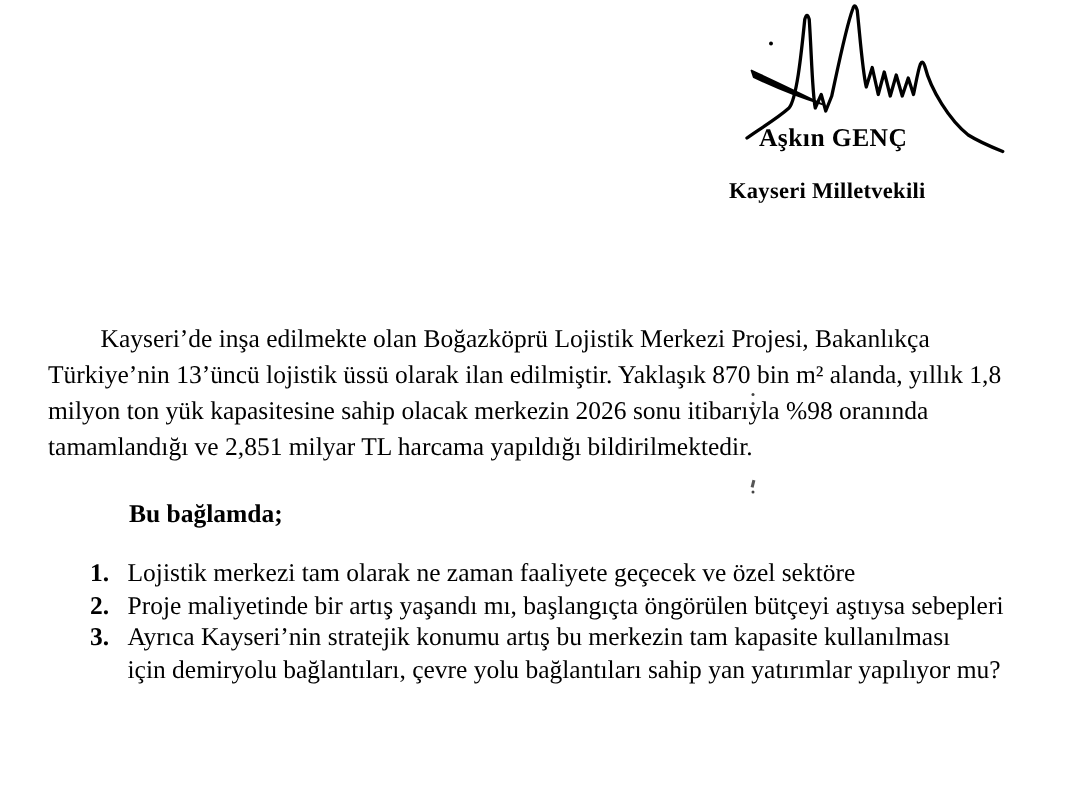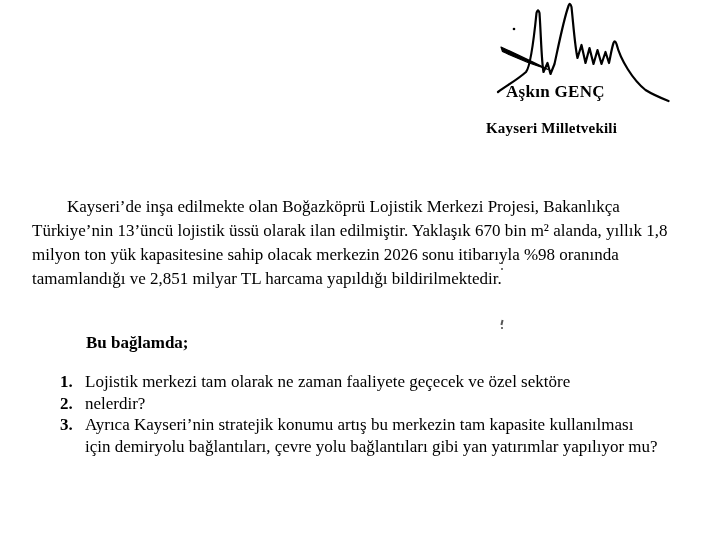--- a/index.html
+++ b/index.html
@@ -43,21 +43,21 @@
   }
   .para {
     position: absolute;
     left: 32px;
     top: 195px;
     width: 640px;
     font-size: 17px;
     line-height: 24px;
   }
   .pline { white-space: nowrap; }
-  .pline.indent { padding-left: 35px; }
+  .pline.indent { padding-left: 35px; margin-top: 19px; }
   .heading {
     position: absolute;
     left: 86px;
     top: 333px;
     font-size: 17px;
     font-weight: bold;
     white-space: nowrap;
   }
   .qlist {
     position: absolute;
@@ -117,45 +117,45 @@
              C 620.5 60 633 80 645.5 90
              C 653.5 95 661 98 668.5 101" fill="none" stroke="#000000" stroke-width="2.2" stroke-linecap="round" stroke-linejoin="round"></path>
     <circle cx="514" cy="29" r="1.3" fill="#000000"></circle>
   </svg>
 
   <div class="sig-name">Aşkın GENÇ</div>
   <div class="sig-title">Kayseri Milletvekili</div>
 
   <div class="para">
     <div class="pline indent">Kayseri’de inşa edilmekte olan Boğazköprü Lojistik Merkezi Projesi, Bakanlıkça</div>
-    <div class="pline">Türkiye’nin 13’üncü lojistik üssü olarak ilan edilmiştir. Yaklaşık 670 bin m² alanda, yıllık 1,8</div>
+    <div class="pline">Türkiye’nin 13’üncü lojistik üssü olarak ilan edilmiştir. Yaklaşık 870 bin m² alanda, yıllık 1,8</div>
     <div class="pline">milyon ton yük kapasitesine sahip olacak merkezin 2026 sonu itibarıyla %98 oranında</div>
     <div class="pline">tamamlandığı ve 2,851 milyar TL harcama yapıldığı bildirilmektedir.</div>
   </div>
 
   <div class="heading">Bu bağlamda;</div>
 
   <div class="qlist">
     <div class="q">
       <span class="qnum">1.</span>
       <div class="qlines">
         <div class="qline">Lojistik merkezi tam olarak ne zaman faaliyete geçecek ve özel sektöre</div>
       </div>
     </div>
     <div class="q">
       <span class="qnum">2.</span>
       <div class="qlines">
-        <div class="qline">nelerdir?</div>
+        <div class="qline">Proje maliyetinde bir artış yaşandı mı, başlangıçta öngörülen bütçeyi aştıysa sebepleri</div>
       </div>
     </div>
     <div class="q">
       <span class="qnum">3.</span>
       <div class="qlines">
         <div class="qline">Ayrıca Kayseri’nin stratejik konumu artış bu merkezin tam kapasite kullanılması</div>
-        <div class="qline">için demiryolu bağlantıları, çevre yolu bağlantıları gibi yan yatırımlar yapılıyor mu?</div>
+        <div class="qline">için demiryolu bağlantıları, çevre yolu bağlantıları sahip yan yatırımlar yapılıyor mu?</div>
       </div>
     </div>
   </div>
 
   <div class="artifact artifact-colon">
     <div class="dot"></div>
       <div class="dot"></div>
   </div>
   <div class="artifact artifact-tick">
     <div class="tick"></div>

